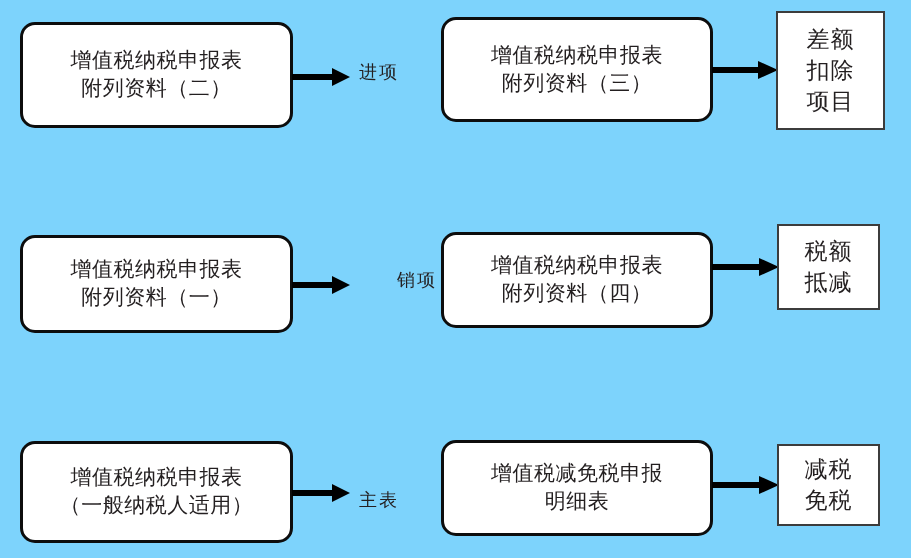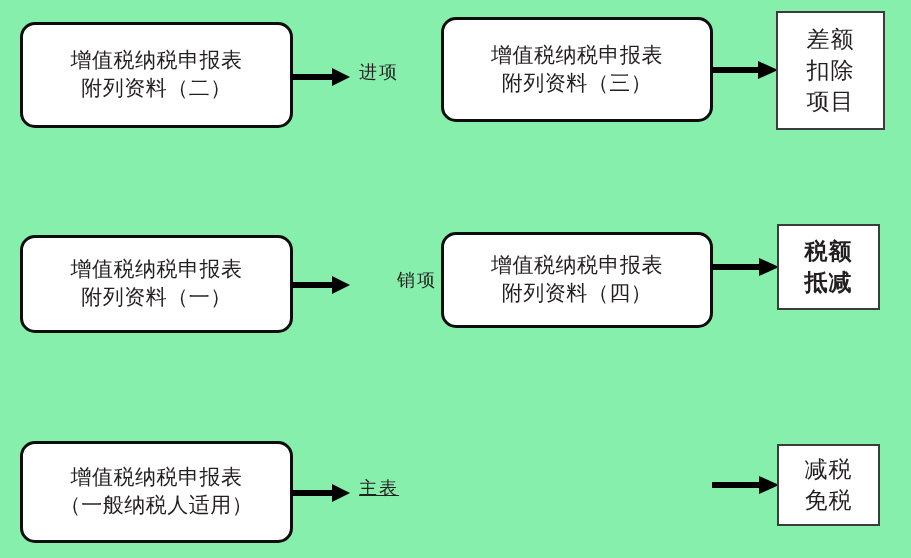--- a/index.html
+++ b/index.html
@@ -10,21 +10,21 @@
   body {
     width: 911px;
     height: 558px;
     font-family: "DejaVu Sans", "Liberation Sans", sans-serif;
     overflow: hidden;
   }
   #diagram {
     position: relative;
     width: 911px;
     height: 558px;
-    background: #86efac;
+    background: #7dd3fc;
   }
   .row {
     position: absolute;
     left: 0;
     width: 911px;
   }
   .row-1 { top: 0px;   height: 145px; }
   .row-2 { top: 210px; height: 145px; }
   .row-3 { top: 420px; height: 138px; }
 
@@ -76,21 +76,21 @@
     color: #231f20;
     line-height: 1.34;
   }
   .result-box .txt {
     display: block;
     white-space: pre-line;
     font-size: 23px;
     letter-spacing: 1px;
   }
   .r1 .result-box { left: 776px; top: 11px;  width: 109px; height: 119px; }
-  .r2 .result-box { left: 777px; top: 14px;  width: 103px; height: 86px; font-weight: bold;  }
+  .r2 .result-box { left: 777px; top: 14px;  width: 103px; height: 86px;  }
   .r3 .result-box { left: 777px; top: 24px;  width: 103px; height: 82px; text-align: center;  }
 
   
   .arrow {
     position: absolute;
     height: 26px;
   }
   .arrow svg { display: block; }
 
   .r1 .arrow-a { left: 292px; top: 64px;  width: 58px; }
@@ -103,21 +103,21 @@
   
   .flow-label {
     position: absolute;
     color: #231f20;
     font-size: 18px;
     letter-spacing: 2px;
     white-space: nowrap;
   }
   .r1 .flow-label { left: 359px; top: 60px; }
   .r2 .flow-label { left: 359px; top: 58px; margin-left: 38px; }
-  .r3 .flow-label { left: 359px; top: 56px; text-decoration: underline; }
+  .r3 .flow-label { left: 359px; top: 68px; }
 </style>
 </head>
 <body>
 
 <div id="diagram">
 
   <div class="row row-1 r1">
     <div class="form-box box-left">
       <span class="txt">增值税纳税申报表
 附列资料（二）</span>
@@ -174,20 +174,24 @@
     <div class="form-box box-left">
       <span class="txt">增值税纳税申报表
 （一般纳税人适用）</span>
     </div>
     <div class="arrow arrow-a">
       <svg width="58" height="26" viewBox="0 0 58 26" xmlns="http://www.w3.org/2000/svg">
         <path d="M0 10 H40 V4 L58 13 L40 22 V16 H0 Z" fill="#000000"></path>
       </svg>
     </div>
     <div class="flow-label">主表</div>
+    <div class="form-box box-mid">
+      <span class="txt">增值税减免税申报
+明细表</span>
+    </div>
     <div class="arrow arrow-b">
       <svg width="67" height="26" viewBox="0 0 67 26" xmlns="http://www.w3.org/2000/svg">
         <path d="M0 10 H47 V4 L67 13 L47 22 V16 H0 Z" fill="#000000"></path>
       </svg>
     </div>
     <div class="result-box">
       <span class="txt">减税
 免税</span>
     </div>
   </div>

